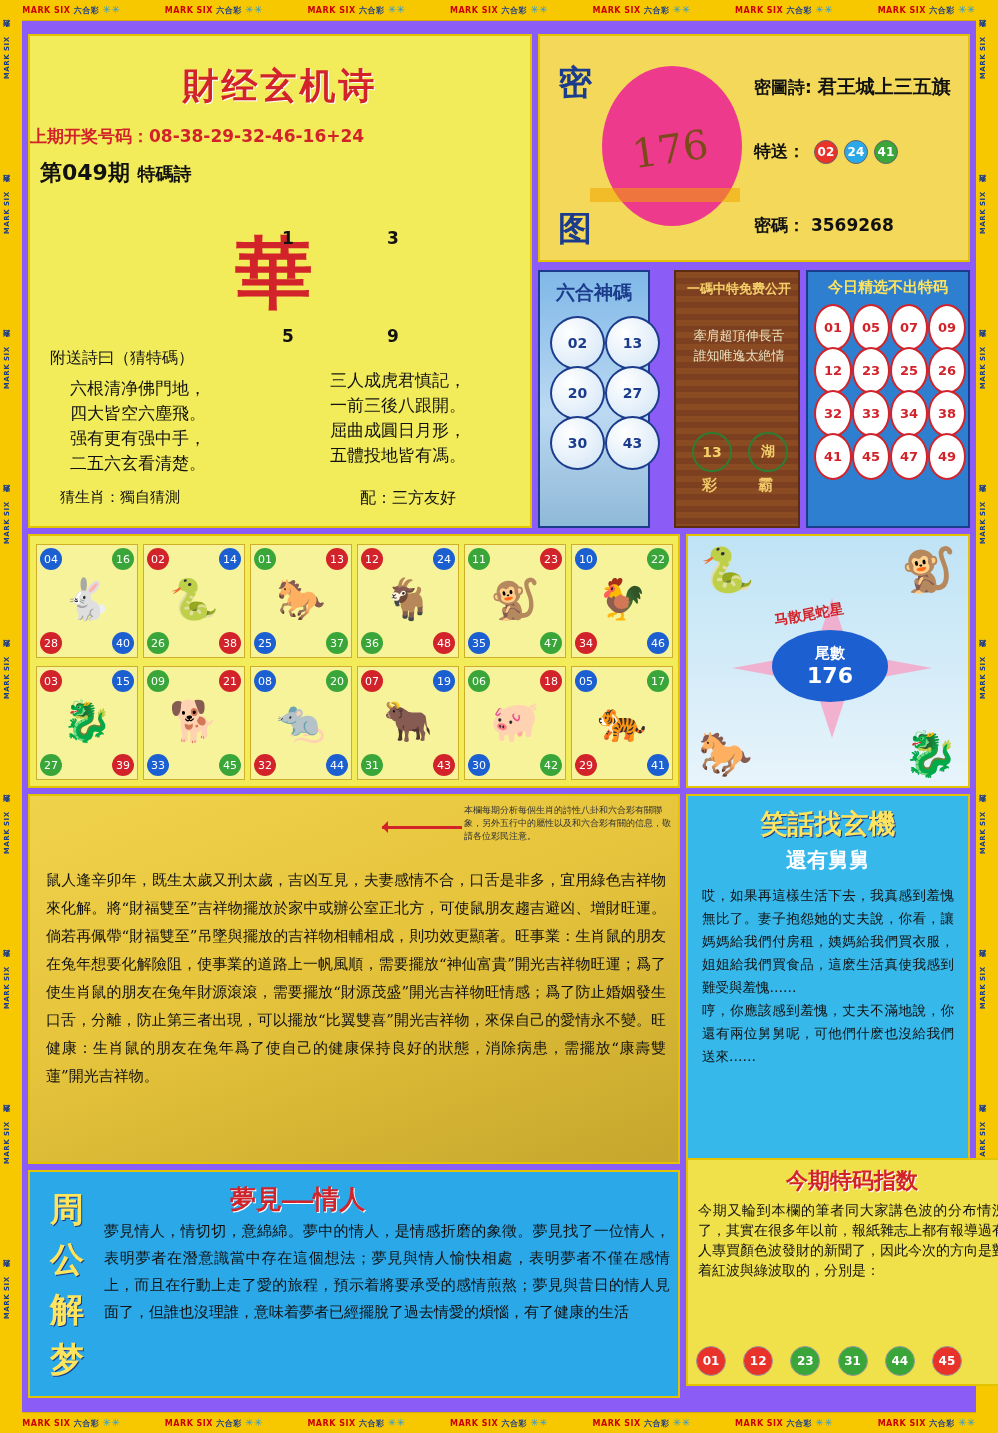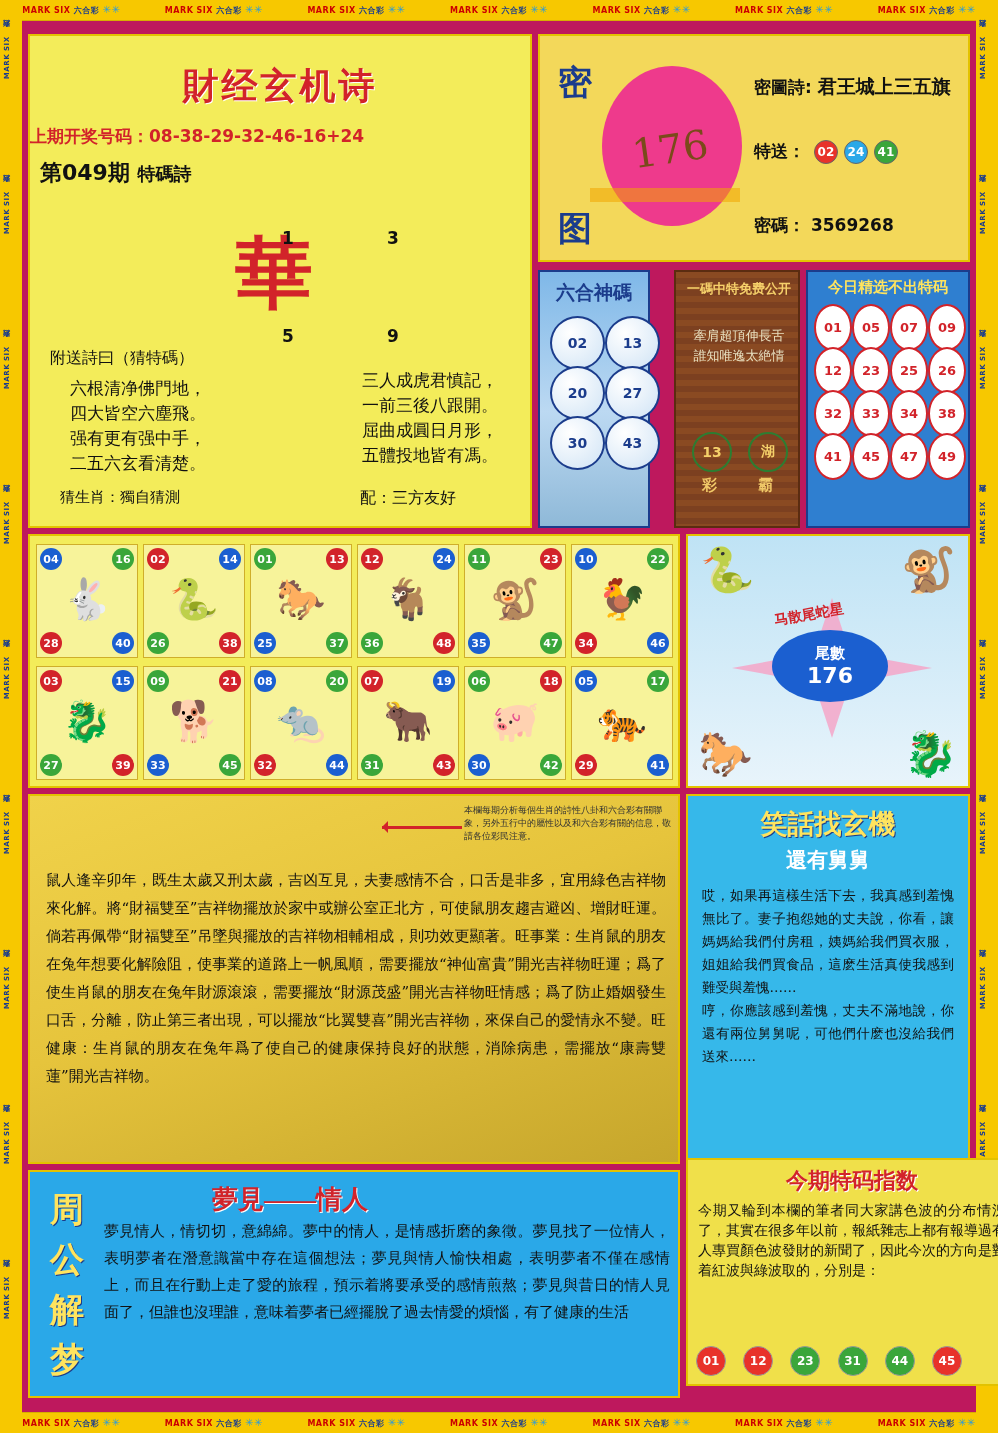--- a/index.html
+++ b/index.html
@@ -1,17 +1,17 @@
 <!DOCTYPE html>
 <html><head>
 <meta charset="utf-8">
 <style>
   html,body{margin:0;padding:0;}
   body{width:998px;height:1433px;background:#f5c518;font-family:"DejaVu Sans","Liberation Sans",sans-serif;overflow:hidden;}
-  .page{position:relative;width:998px;height:1433px;background:#be185d;}
+  .page{position:relative;width:998px;height:1433px;background:#8b5cf6;}
 
   
   .band{position:absolute;background:#f7c800;font-size:8px;color:#1b3c8c;font-weight:bold;letter-spacing:.5px;}
   .band-top{left:0;top:0;width:998px;height:20px;display:flex;align-items:center;justify-content:space-around;border-bottom:1px solid #d8ae00;}
   .band-bottom{left:0;bottom:0;width:998px;height:20px;display:flex;align-items:center;justify-content:space-around;border-top:1px solid #d8ae00;}
   .band-left{left:0;top:20px;width:22px;height:1393px;}
   .band-right{right:0;top:20px;width:22px;height:1393px;}
   .vtxt{position:absolute;left:2px;font-size:7px;color:#1b3c8c;font-weight:bold;writing-mode:vertical-rl;transform:rotate(180deg);white-space:nowrap;}
   .mk{white-space:nowrap;}
   .mk b{color:#c00;}
@@ -27,21 +27,21 @@
   #poem .issue{position:absolute;left:10px;top:122px;font-size:22px;font-weight:bold;color:#111;}
   #poem .issue .no{color:#111;}
   #poem .bighanzi{position:absolute;left:205px;top:186px;font-size:78px;color:#d2232a;font-family:"DejaVu Serif","Liberation Serif",serif;font-weight:bold;}
   #poem .cnr{position:absolute;font-size:17px;color:#111;font-weight:bold;}
   #poem .c1{left:252px;top:192px;}
   #poem .c2{left:357px;top:192px;}
   #poem .c3{left:252px;top:290px;}
   #poem .c4{left:357px;top:290px;}
   #poem .sub{position:absolute;left:20px;top:312px;font-size:16px;color:#111;}
   #poem .lines{position:absolute;left:40px;top:340px;font-size:17px;line-height:25px;color:#111;font-family:"DejaVu Serif","Liberation Serif",serif;}
-  #poem .lines2{position:absolute;left:300px;top:332px;font-size:17px;line-height:25px;color:#111;font-family:"DejaVu Serif","Liberation Serif",serif;margin-left:32px;}
+  #poem .lines2{position:absolute;left:300px;top:332px;font-size:17px;line-height:25px;color:#111;font-family:"DejaVu Serif","Liberation Serif",serif;}
   #poem .guess{position:absolute;left:30px;top:452px;font-size:15px;color:#111;}
   #poem .guess2{position:absolute;left:30px;top:506px;font-size:18px;color:#111;}
   #poem .pei{position:absolute;left:330px;top:452px;font-size:16px;color:#111;}
 
   
   #mitu{left:516px;top:14px;width:432px;height:228px;background:#f3d85a;border:2px solid #e3c200;}
   #mitu .mi{position:absolute;left:18px;top:24px;font-size:34px;color:#1b3c8c;font-weight:bold;font-family:"DejaVu Serif","Liberation Serif",serif;}
   #mitu .tu{position:absolute;left:18px;top:170px;font-size:34px;color:#1b3c8c;font-weight:bold;font-family:"DejaVu Serif","Liberation Serif",serif;}
   #mitu .oval{position:absolute;left:62px;top:30px;width:140px;height:160px;background:#ee3a8c;border-radius:50%;}
   #mitu .handnum{position:absolute;left:92px;top:90px;font-size:40px;color:#7a4a1a;font-family:"DejaVu Serif","Liberation Serif",serif;transform:rotate(-8deg);}
@@ -72,21 +72,21 @@
   
   #today{left:784px;top:250px;width:164px;height:258px;background:#2f7fd0;border:2px solid #1b3c8c;}
   #today .th{text-align:center;margin-top:6px;font-size:15px;font-weight:bold;color:#ffe45e;font-family:"DejaVu Serif","Liberation Serif",serif;}
   #today .grid{position:absolute;left:6px;top:34px;width:152px;display:flex;flex-wrap:wrap;}
   #today .grid div{width:38px;height:43px;display:flex;align-items:center;justify-content:center;}
   .ballred{width:30px;height:30px;border-radius:50%;background:#fff;border:2px solid #d2232a;display:flex;align-items:center;justify-content:center;font-size:13px;font-weight:bold;color:#d2232a;}
 
   
   #zodiac{left:6px;top:514px;width:652px;height:254px;background:#f3ec5a;border:2px solid #e3c200;}
   .zcell{position:absolute;width:100px;height:112px;background:#f7f39a;border:1px solid #cfae2a;}
-  .zcell .n{position:absolute;width:22px;height:22px;border-radius:50%;display:flex;align-items:center;justify-content:center;font-size:11px;font-weight:bold;color:#fff;}
+  .zcell .n{position:absolute;width:22px;height:22px;border-radius:50%;display:flex;align-items:center;justify-content:center;font-size:11px;font-weight:normal;color:#fff;}
   .zcell .n1{left:3px;top:3px;}
   .zcell .n2{right:3px;top:3px;}
   .zcell .n3{left:3px;bottom:3px;}
   .zcell .n4{right:3px;bottom:3px;}
   .zcell .ani{position:absolute;left:0;top:24px;width:100px;text-align:center;font-size:40px;line-height:60px;}
   .cgreen{background:#3aa63a;} .cred{background:#d2232a;} .cblue{background:#1b5fd0;}
 
   
   #tail{left:664px;top:514px;width:284px;height:254px;background:linear-gradient(#bfe3f5,#e8f4fb);border:2px solid #e3c200;}
   #tail .oval{position:absolute;left:84px;top:94px;width:116px;height:72px;border-radius:50%;background:#1b5fd0;display:flex;flex-direction:column;align-items:center;justify-content:center;color:#fff;}
@@ -110,21 +110,21 @@
 
   
   #joke{left:664px;top:774px;width:284px;height:370px;background:#36b8ea;border:2px solid #e3c200;}
   #joke .h1{text-align:center;margin-top:10px;font-size:27px;font-weight:bold;color:#ffe45e;font-family:"DejaVu Serif","Liberation Serif",serif;text-shadow:1px 1px 0 #1b3c8c;}
   #joke .h2{text-align:center;margin-top:4px;font-size:21px;font-weight:bold;color:#fff;font-family:"DejaVu Serif","Liberation Serif",serif;}
   #joke .body{margin:10px 14px 0 14px;font-size:13.5px;line-height:23px;color:#111;font-family:"DejaVu Serif","Liberation Serif",serif;text-align:justify;}
 
   
   #dream{left:6px;top:1150px;width:652px;height:228px;background:#2aa8e8;border:2px solid #e3c200;}
   #dream .side{position:absolute;left:10px;top:12px;width:54px;font-size:34px;line-height:50px;color:#ffe45e;font-weight:bold;text-align:center;font-family:"DejaVu Serif","Liberation Serif",serif;text-shadow:1px 1px 0 #1b3c8c;}
-  #dream .ttl{position:absolute;left:182px;top:10px;font-size:26px;font-weight:bold;color:#d2232a;font-family:Liberation Serif, serif;text-shadow:1px 1px 0 #fff;}
+  #dream .ttl{position:absolute;left:200px;top:10px;font-size:26px;font-weight:bold;color:#d2232a;font-family:Liberation Mono, monospace;text-shadow:1px 1px 0 #fff;}
   #dream .body{position:absolute;left:74px;top:46px;width:566px;font-size:15px;line-height:27px;color:#111;font-family:"DejaVu Serif","Liberation Serif",serif;text-align:justify;}
 
   
   #idx{left:664px;top:1138px;width:332px;height:228px;background:#f0e04a;border:2px solid #e3c200;}
   #idx .ttl{text-align:center;margin-top:6px;font-size:22px;font-weight:bold;color:#d2232a;font-family:"DejaVu Serif","Liberation Serif",serif;text-shadow:1px 1px 0 #fff;}
   #idx .body{margin:4px 10px 0 10px;font-size:14px;line-height:20px;color:#111;font-family:"DejaVu Serif","Liberation Serif",serif;text-align:justify;}
   #idx .balls{position:absolute;left:8px;bottom:8px;width:266px;display:flex;justify-content:space-between;}
   .ballsm{width:28px;height:28px;border-radius:50%;display:flex;align-items:center;justify-content:center;font-size:12px;font-weight:bold;color:#fff;border:1px solid #999;}
 </style>
 </head>

